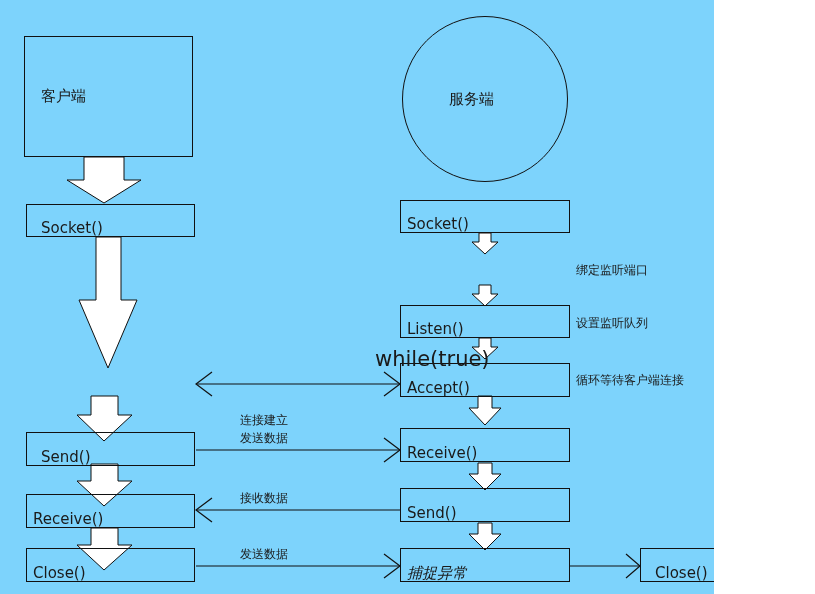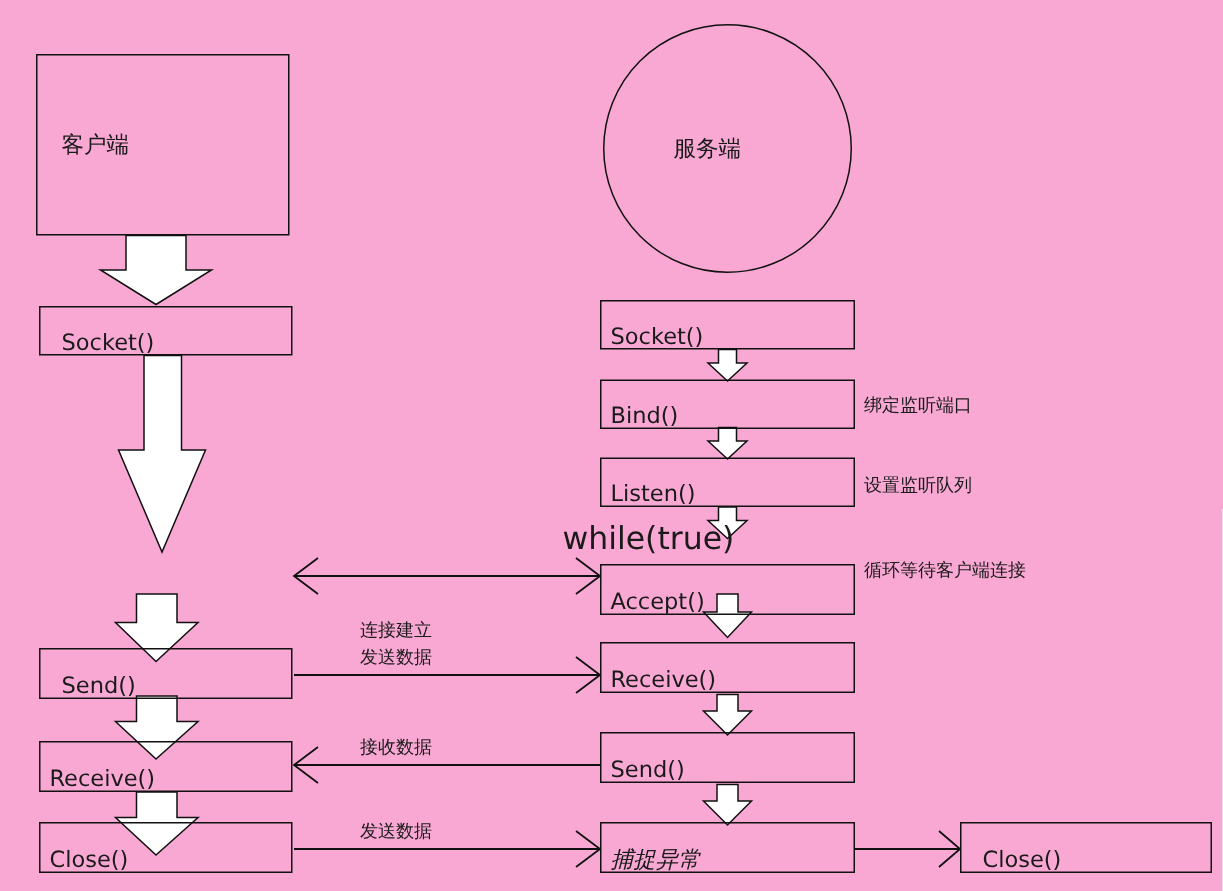--- a/index.html
+++ b/index.html
@@ -2,23 +2,23 @@
 <html><head>
 <meta charset="utf-8">
 <style>
   html, body {
     margin: 0;
     padding: 0;
     background: #ffffff;
   }
   #canvas {
     position: relative;
-    width: 815px;
+    width: 714px;
     height: 594px;
-    background: #f9a8d4;
+    background: #7dd3fc;
     font-family: "DejaVu Sans", "Liberation Sans", sans-serif;
     overflow: hidden;
   }
   .node {
     position: absolute;
     box-sizing: border-box;
     border: 1px solid #111111;
     background: transparent;
     display: flex;
     align-items: flex-end;
@@ -146,29 +146,26 @@
   </div>
 
   <div class="node circle" style="left:402px; top:16px; width:166px; height:166px;">
     <span>服务端</span>
   </div>
 
   <div class="node pad-sm" style="left:400px; top:200px; width:170px; height:33px;">
     <span>Socket()</span>
   </div>
 
-  <div class="node pad-sm" style="left:400px; top:253px; width:170px; height:33px;">
-    <span>Bind()</span>
-  </div>
 
   <div class="node pad-sm" style="left:400px; top:305px; width:170px; height:33px;">
     <span>Listen()</span>
   </div>
 
-  <div class="node pad-sm" style="left:400px; top:376px; width:170px; height:34px;">
+  <div class="node pad-sm" style="left:400px; top:363px; width:170px; height:34px;">
     <span>Accept()</span>
   </div>
 
   <div class="node pad-sm" style="left:400px; top:428px; width:170px; height:34px;">
     <span>Receive()</span>
   </div>
 
   <div class="node pad-sm" style="left:400px; top:488px; width:170px; height:34px;">
     <span>Send()</span>
   </div>

